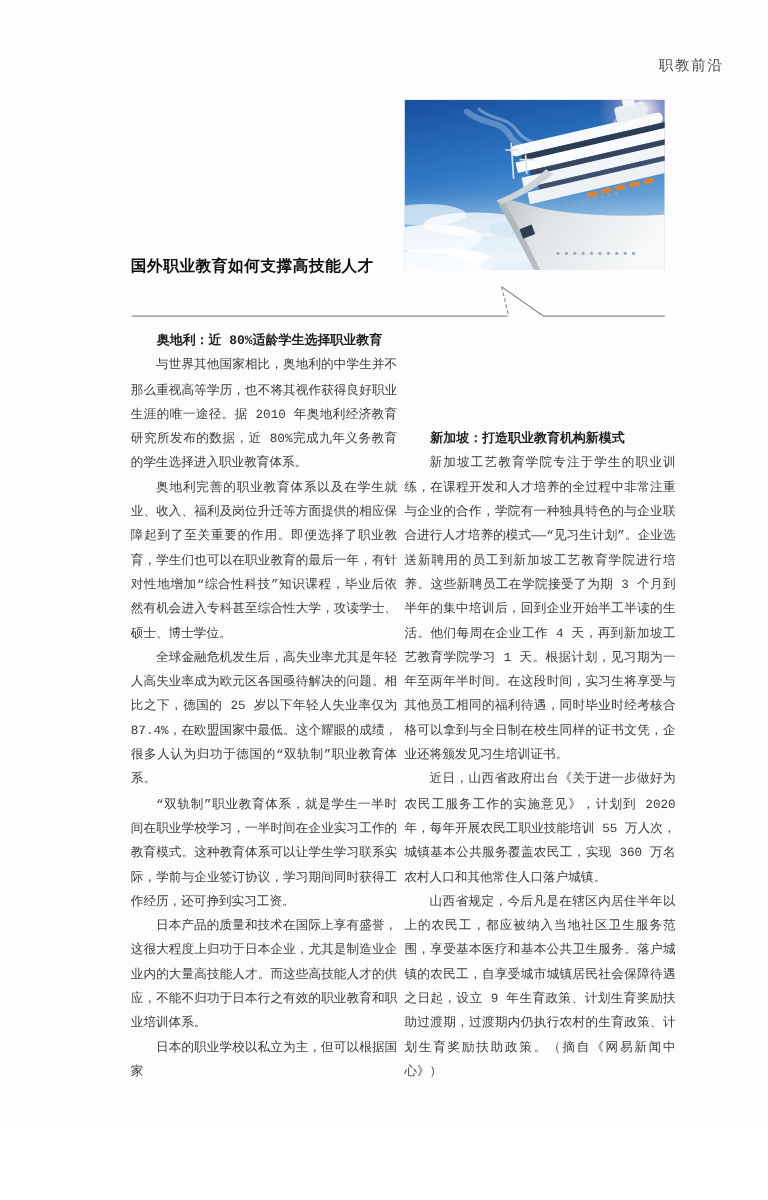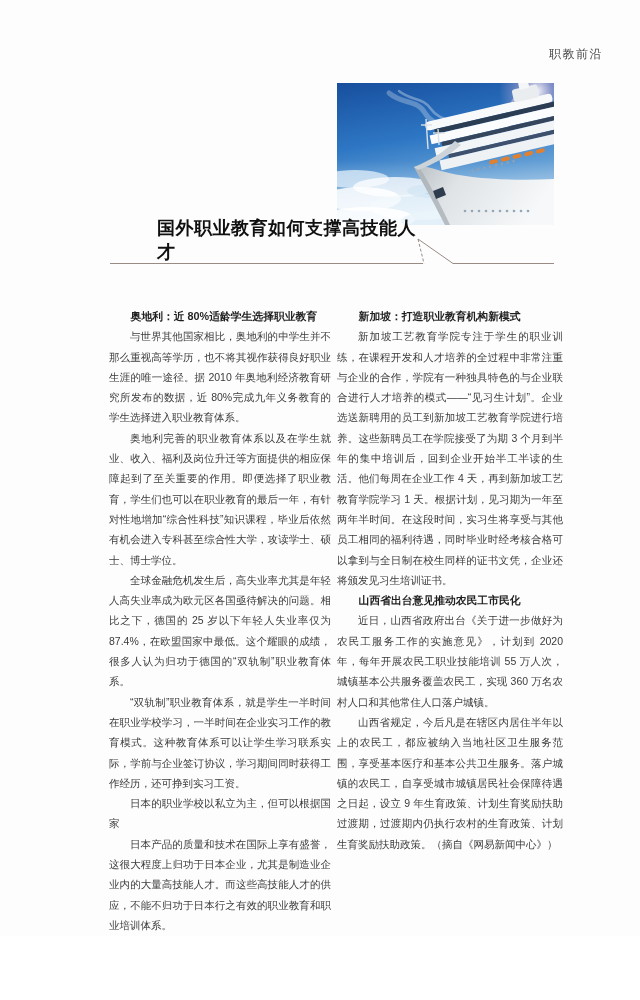--- a/index.html
+++ b/index.html
@@ -2,51 +2,50 @@
 <html><head>
 <meta charset="utf-8">
 <style>
   html,body { margin:0; padding:0; background:#ffffff; }
   .page {
     position:relative;
     width:640px; height:936px;
     margin:0 auto;
     background:#fdfdfe;
     overflow:hidden;
-    font-family:Liberation Sans, sans-serif;
+    font-family:Liberation Mono, monospace;
     color:#3b3b3b;
   }
   
   .running-head {
     position:absolute; top:46px; right:37px;
     font-size:12px; letter-spacing:1.5px; color:#4c4a48;
   }
   
   .hero-photo {
     position:absolute; left:337px; top:83px;
     width:217px; height:142px; overflow:hidden;
   }
   
   .article-title {
     position:absolute; left:109px; top:204px;
     width:260px;
-    font-size:18px; font-weight:bold; color:#101010;
+    font-size:13px; font-weight:bold; color:#101010;
     letter-spacing:0.5px;
-    margin-left:48px;
   }
   
   .divider-wrap {
     position:absolute; left:108px; top:236px;
     width:450px; height:30px;
   }
   
   .columns {
-    position:absolute; left:109px; top:306px;
+    position:absolute; left:109px; top:275px;
     width:454px;
-    display:flex; gap:6px;
+    display:flex; gap:6px;align-items:flex-end;
   }
   .col { font-size:10.5px; line-height:20.3px; color:#3b3b3b; }
   .col-left  { width:222px; }
   .col-right { width:226px; }
   .para { margin:0; text-indent:2em; text-align:justify; }
   .para.no-indent { text-indent:0; }
   .sec-heading {
     margin:0; font-size:10.8px; line-height:20.3px;
     font-weight:bold; color:#1f1f1f;
     text-indent:2em; text-align:justify;
@@ -194,28 +193,27 @@
   </div>
 
   <div class="columns">
 
     <div class="col col-left">
       <h3 class="sec-heading">奥地利：近 80%适龄学生选择职业教育</h3>
       <p class="para">与世界其他国家相比，奥地利的中学生并不那么重视高等学历，也不将其视作获得良好职业生涯的唯一途径。据 2010 年奥地利经济教育研究所发布的数据，近 80%完成九年义务教育的学生选择进入职业教育体系。</p>
       <p class="para">奥地利完善的职业教育体系以及在学生就业、收入、福利及岗位升迁等方面提供的相应保障起到了至关重要的作用。即便选择了职业教育，学生们也可以在职业教育的最后一年，有针对性地增加“综合性科技”知识课程，毕业后依然有机会进入专科甚至综合性大学，攻读学士、硕士、博士学位。</p>
       <p class="para">全球金融危机发生后，高失业率尤其是年轻人高失业率成为欧元区各国亟待解决的问题。相比之下，德国的 25 岁以下年轻人失业率仅为 87.4%，在欧盟国家中最低。这个耀眼的成绩，很多人认为归功于德国的“双轨制”职业教育体系。</p>
       <p class="para">“双轨制”职业教育体系，就是学生一半时间在职业学校学习，一半时间在企业实习工作的教育模式。这种教育体系可以让学生学习联系实际，学前与企业签订协议，学习期间同时获得工作经历，还可挣到实习工资。</p>
+      <p class="para">日本产品的质量和技术在国际上享有盛誉，这很大程度上归功于日本企业，尤其是制造业企业内的大量高技能人才。而这些高技能人才的供应，不能不归功于日本行之有效的职业教育和职业培训体系。</p>
       <p class="para">日本的职业学校以私立为主，但可以根据国家</p>
-      <p class="para">日本产品的质量和技术在国际上享有盛誉，这很大程度上归功于日本企业，尤其是制造业企业内的大量高技能人才。而这些高技能人才的供应，不能不归功于日本行之有效的职业教育和职业培训体系。</p>
     </div>
 
     <div class="col col-right">
       <h3 class="sec-heading">新加坡：打造职业教育机构新模式</h3>
       <p class="para">新加坡工艺教育学院专注于学生的职业训练，在课程开发和人才培养的全过程中非常注重与企业的合作，学院有一种独具特色的与企业联合进行人才培养的模式——“见习生计划”。企业选送新聘用的员工到新加坡工艺教育学院进行培养。这些新聘员工在学院接受了为期 3 个月到半年的集中培训后，回到企业开始半工半读的生活。他们每周在企业工作 4 天，再到新加坡工艺教育学院学习 1 天。根据计划，见习期为一年至两年半时间。在这段时间，实习生将享受与其他员工相同的福利待遇，同时毕业时经考核合格可以拿到与全日制在校生同样的证书文凭，企业还将颁发见习生培训证书。</p>
-      <h3 class="sec-heading">山西省出台意见推动农民工市民化</h3>
       <p class="para">近日，山西省政府出台《关于进一步做好为农民工服务工作的实施意见》，计划到 2020 年，每年开展农民工职业技能培训 55 万人次，城镇基本公共服务覆盖农民工，实现 360 万名农村人口和其他常住人口落户城镇。</p>
       <p class="para">山西省规定，今后凡是在辖区内居住半年以上的农民工，都应被纳入当地社区卫生服务范围，享受基本医疗和基本公共卫生服务。落户城镇的农民工，自享受城市城镇居民社会保障待遇之日起，设立 9 年生育政策、计划生育奖励扶助过渡期，过渡期内仍执行农村的生育政策、计划生育奖励扶助政策。（摘自《网易新闻中心》）</p>
     </div>
 
   </div>
 
   <div class="page-number">001</div>
 
 </div>
 

